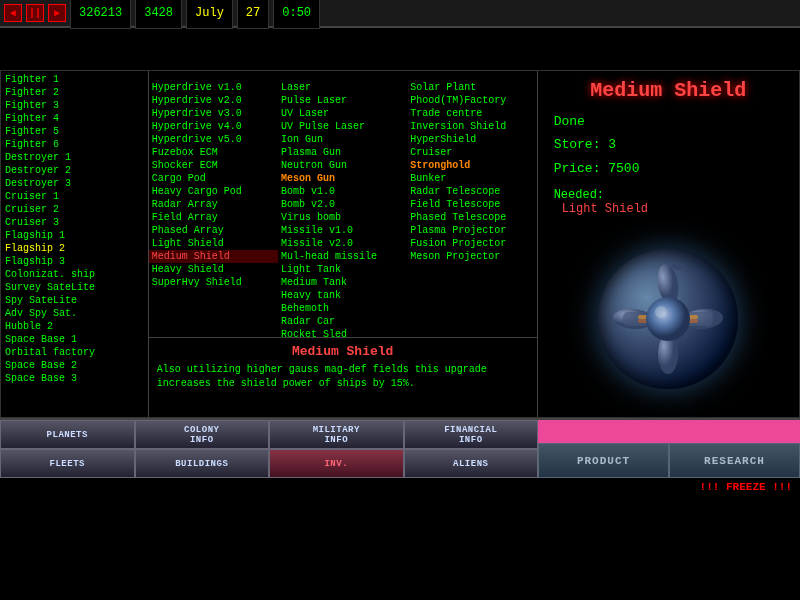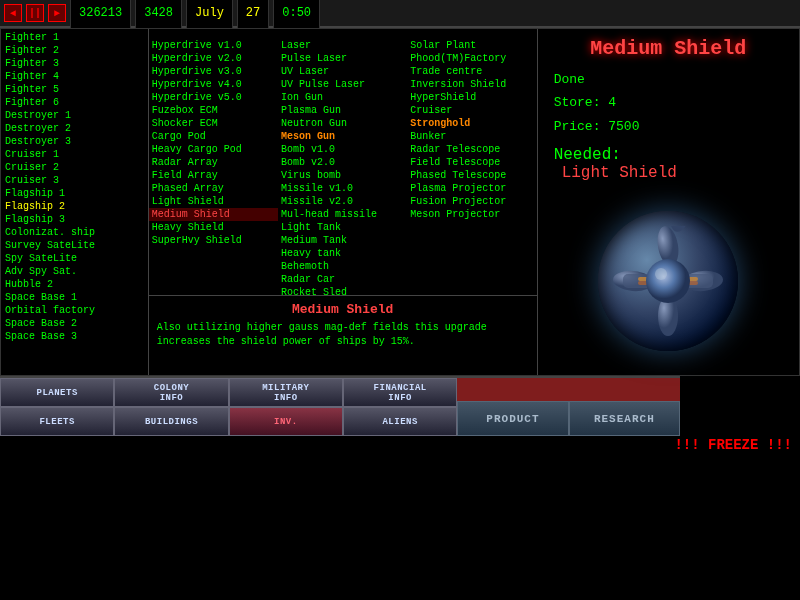--- a/index.html
+++ b/index.html
@@ -92,21 +92,21 @@
     }
     #right-info {
       padding: 4px 16px;
       color: #0f0;
       font-size: 13px;
       line-height: 1.8;
     }
     #needed-section {
       padding: 4px 16px;
       color: #0f0;
-      font-size: 16px;
+      font-size: 12px;
     }
     #needed-section .needed-title { color: #0f0; }
     #needed-section .needed-val { color: #ff4444; padding-left: 8px; }
 
     
     #model-area {
       flex: 1;
       display: flex;
       align-items: center;
       justify-content: center;
@@ -169,31 +169,32 @@
       width: 800px;
       height: 18px;
       background: #000;
       display: flex;
       align-items: center;
       justify-content: flex-end;
       padding-right: 8px;
     }
     .freeze-text {
       color: #ff0000;
-      font-size: 14px;
+      font-size: 11px;
       font-weight: bold;
       font-family: 'Courier New', monospace;
     }
 
     
     #content-area {
       display: flex;
       width: 800px;
       height: 348px;
       border: 1px solid #333;
+      margin-top: 42px;
     }
 
     #left-content {
       width: 148px;
       border-right: 1px solid #444;
       overflow-y: auto;
       overflow-x: hidden;
       padding-top: 2px;
     }
     #left-content::-webkit-scrollbar { width: 6px; }
@@ -344,21 +345,21 @@
     <div id="desc-area">
       <div id="desc-title">Medium Shield</div>
       <div id="desc-text">Also utilizing higher gauss mag-def fields this upgrade increases the shield power of ships by 15%.</div>
     </div>
   </div>
 
   <div id="right-content">
     <div id="right-title">Medium Shield</div>
     <div id="right-info">
       <div>Done</div>
-      <div>Store: 4</div>
+      <div>Store: 3</div>
       <div>Price: 7500</div>
     </div>
     <div id="needed-section">
       <div class="needed-title">Needed:</div>
       <div class="needed-val">Light Shield</div>
     </div>
 
     <div id="model-area">
       <div class="model-circle">
         <div class="shield-body">
@@ -391,21 +392,21 @@
             <circle cx="55" cy="55" r="22" fill="url(#sphereGrad)"></circle>
             <circle cx="48" cy="48" r="6" fill="#bbccdd" opacity="0.4"></circle>
           </svg>
         </div>
       </div>
     </div>
   </div>
 
 </div>
 
-<div style="display:flex; width:680px; height:60px; background:#7f1d1d; border-top:2px solid #444;">
+<div style="display:flex; width:800px; height:60px; background:#ec4899; border-top:2px solid #444;">
   <div style="width:538px; display:flex; flex-direction:column;">
     <div style="display:flex; flex:1;">
       <button class="nav-btn">PLANETS</button>
       <button class="nav-btn">COLONY<br>INFO</button>
       <button class="nav-btn">MILITARY<br>INFO</button>
       <button class="nav-btn">FINANCIAL<br>INFO</button>
     </div>
     <div style="display:flex; flex:1;">
       <button class="nav-btn">FLEETS</button>
       <button class="nav-btn">BUILDINGS</button>

